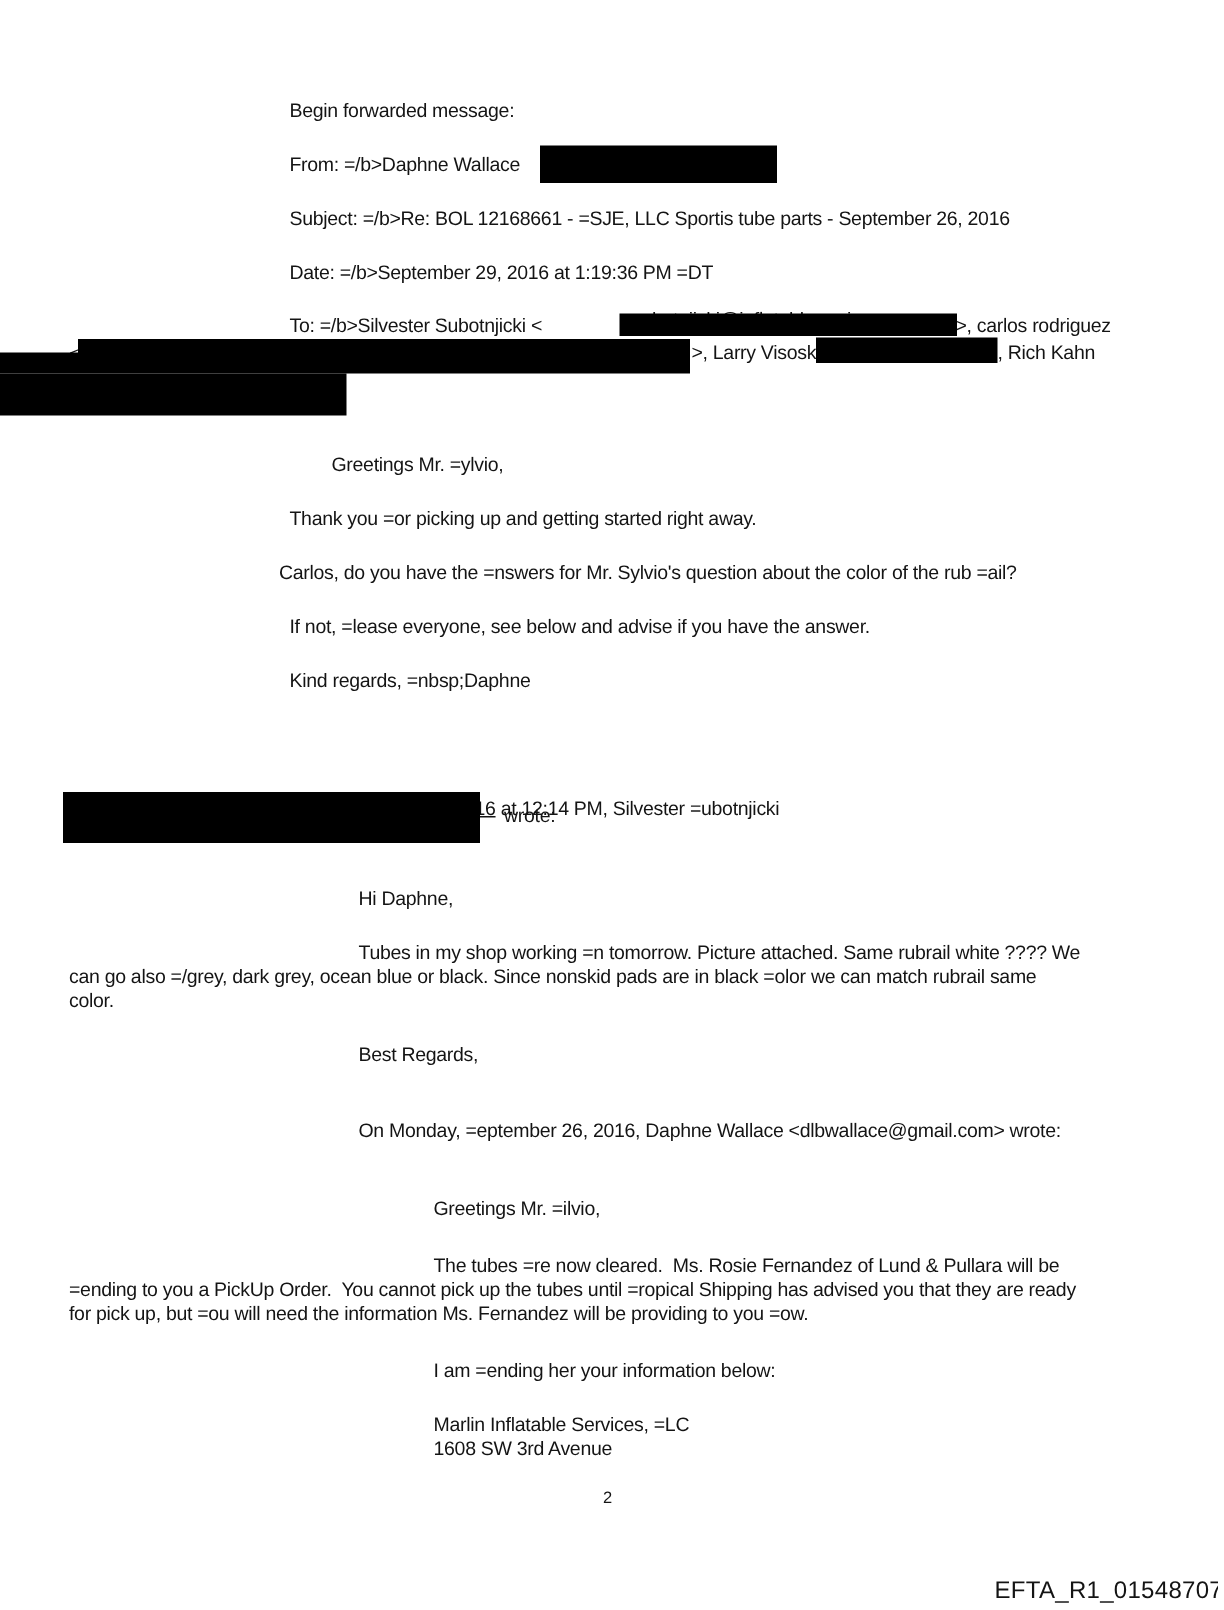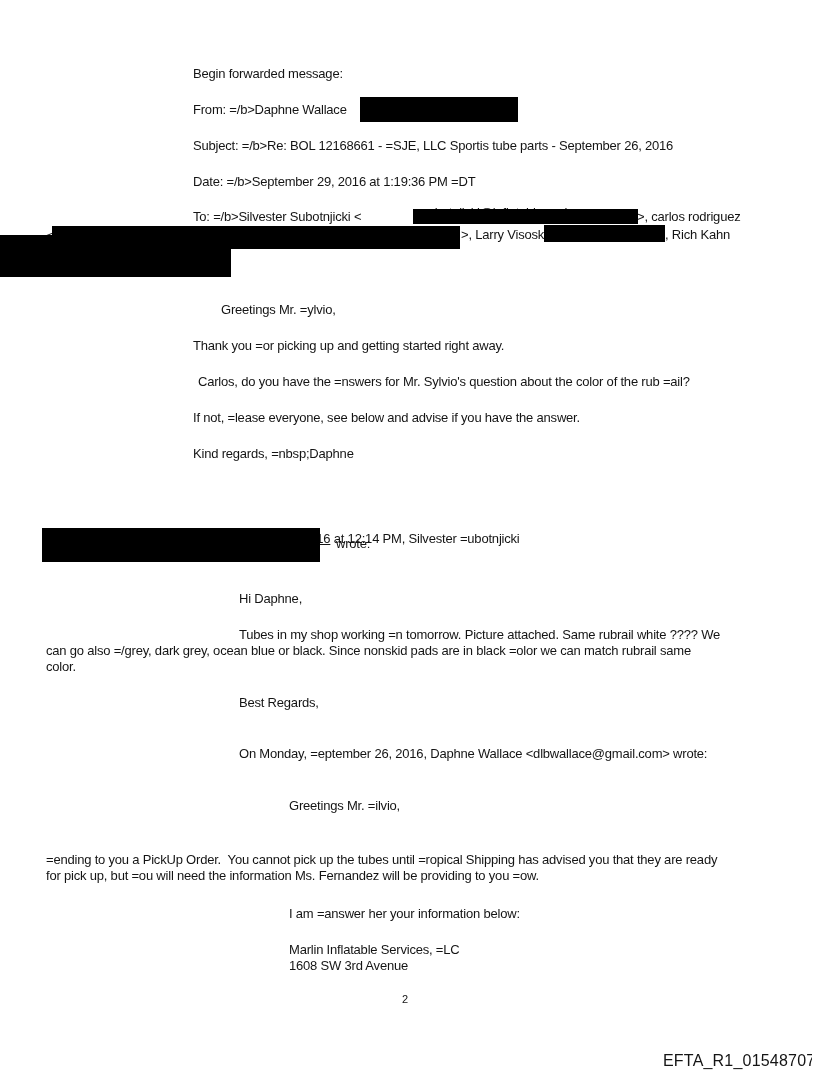--- a/index.html
+++ b/index.html
@@ -55,40 +55,41 @@
   <div class="line" style="left:46px; top:228px;">&lt;</div>
   <div class="redaction" style="left:52px; top:226px; width:408px; height:23px;"></div>
   <div class="redaction" style="left:0px; top:235px; width:52px; height:14px;"></div>
   <div class="redaction" style="left:0px; top:249px; width:231px; height:28px;"></div>
   <div class="line" style="left:461px; top:227px;">&gt;, Larry Visosk</div>
   <div class="redaction" style="left:544px; top:225px; width:121px; height:17px;"></div>
   <div class="line" style="left:665px; top:227px;">, Rich Kahn</div>
 
   <div class="line" style="left:193px; top:302px;margin-left:28px;">Greetings Mr. =ylvio,</div>
   <div class="line" style="left:193px; top:338px;">Thank you =or picking up and getting started right away.</div>
-  <div class="line" style="left:198px; top:374px;">Carlos, do you have the =nswers for Mr. Sylvio's question about the color of the rub =ail?</div>
+  <div class="line" style="left:186px; top:374px;">Carlos, do you have the =nswers for Mr. Sylvio's question about the color of the rub =ail?</div>
   <div class="line" style="left:193px; top:410px;">If not, =lease everyone, see below and advise if you have the answer.</div>
   <div class="line" style="left:193px; top:446px;">Kind regards, =nbsp;Daphne</div>
 
   <div class="line" style="left:193px; top:515px;">
     <span class="link">On Thu, Sep 29, 2016</span><span> at 12:14 PM, Silvester =ubotnjicki</span>
   </div>
   <div class="redaction" style="left:42px; top:528px; width:278px; height:34px;"></div>
   <div class="line" style="left:336px; top:536px;">wrote:</div>
 
   <div class="line" style="left:239px; top:591px;">Hi Daphne,</div>
   <div class="line" style="left:239px; top:627px;">Tubes in my shop working =n tomorrow. Picture attached. Same rubrail white ???? We</div>
   <div class="line" style="left:46px; top:643px;">can go also =/grey, dark grey, ocean blue or black. Since nonskid pads are in black =olor we can match rubrail same</div>
   <div class="line" style="left:46px; top:659px;">color.</div>
   <div class="line" style="left:239px; top:695px;">Best Regards,</div>
 
   <div class="line" style="left:239px; top:746px;">On Monday, =eptember 26, 2016, Daphne Wallace &lt;dlbwallace@gmail.com&gt; wrote:</div>
   <div class="line" style="left:289px; top:798px;">Greetings Mr. =ilvio,</div>
+  <div class="line" style="left:289px; top:836px;">The tubes =re now cleared.  Ms. Rosie Fernandez of Lund &amp; Pullara will be</div>
   <div class="line" style="left:46px; top:852px;">=ending to you a PickUp Order.  You cannot pick up the tubes until =ropical Shipping has advised you that they are ready</div>
   <div class="line" style="left:46px; top:868px;">for pick up, but =ou will need the information Ms. Fernandez will be providing to you =ow.</div>
-  <div class="line" style="left:289px; top:906px;">I am =answer her your information below:</div>
+  <div class="line" style="left:289px; top:906px;">I am =ending her your information below:</div>
   <div class="line" style="left:289px; top:942px;">Marlin Inflatable Services, =LC</div>
   <div class="line" style="left:289px; top:958px;">1608 SW 3rd Avenue</div>
 
   <div class="line pagenum" style="left:402px; top:991px;">2</div>
   <div class="line bates" style="left:663px; top:1053px;">EFTA_R1_01548707</div>
 
 </div>
 
 </body></html>

